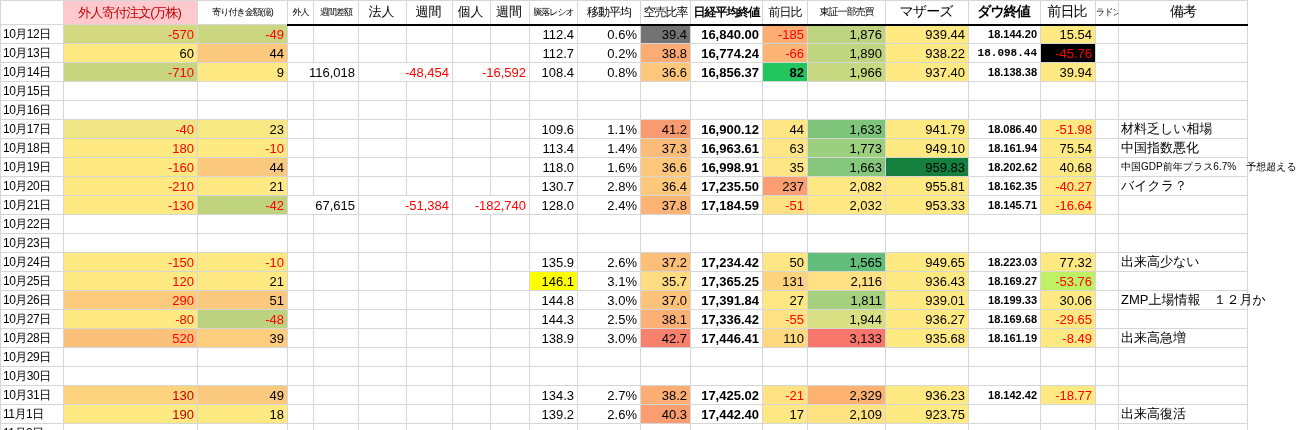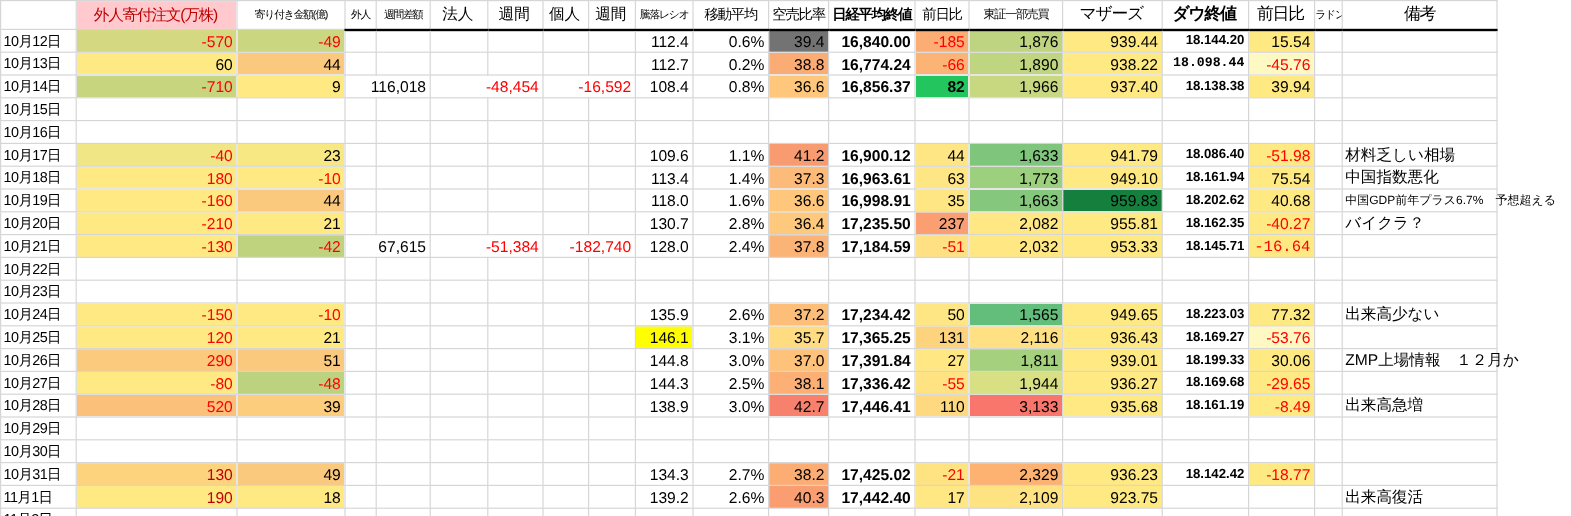--- a/index.html
+++ b/index.html
@@ -122,21 +122,21 @@
           <td></td>
           <td></td>
           <td>112.7</td>
           <td>0.2%</td>
           <td style="background: rgb(251, 171, 116);">38.8</td>
           <td class="b">16,774.24</td>
           <td style="background: rgb(252, 180, 118); color: rgb(255, 0, 0);">-66</td>
           <td style="background: rgb(192, 213, 128);">1,890</td>
           <td style="background: rgb(255, 233, 131);">938.22</td>
           <td class="b" style="font-size: 11px; font-family: Liberation Mono, monospace;">18.098.44</td>
-          <td style="background: #fef9c3; color: rgb(255, 0, 0);">-45.76</td>
+          <td style="background: #000000; color: rgb(255, 0, 0);">-45.76</td>
           <td></td>
           <td class="left biko"></td>
           <td class="pad"></td>
         </tr>
         <tr>
           <td class="left date">10月14日</td>
           <td style="background: rgb(199, 213, 127); color: rgb(255, 0, 0);">-710</td>
           <td style="background: rgb(255, 233, 131);">9</td>
           <td colspan="2">116,018</td>
           <td colspan="2" style="color: rgb(255, 0, 0);">-48,454</td>
@@ -300,21 +300,21 @@
           <td colspan="2" style="color: rgb(255, 0, 0);">-51,384</td>
           <td colspan="2" style="color: rgb(255, 0, 0);">-182,740</td>
           <td>128.0</td>
           <td>2.4%</td>
           <td style="background: rgb(252, 179, 118);">37.8</td>
           <td class="b">17,184.59</td>
           <td style="background: rgb(255, 225, 131); color: rgb(255, 0, 0);">-51</td>
           <td style="background: rgb(255, 232, 132);">2,032</td>
           <td style="background: rgb(255, 233, 131);">953.33</td>
           <td class="b" style="font-size: 11px;">18.145.71</td>
-          <td style="background: rgb(255, 233, 131); color: rgb(255, 0, 0); font-family: Liberation Mono, monospace;">-16.64</td>
+          <td style="background: rgb(255, 233, 131); color: rgb(255, 0, 0);">-16.64</td>
           <td></td>
           <td class="left biko"></td>
           <td class="pad"></td>
         </tr>
         <tr>
           <td class="left date">10月22日</td>
           <td></td>
           <td></td>
           <td></td>
           <td></td>
@@ -392,21 +392,21 @@
           <td></td>
           <td></td>
           <td style="background: rgb(255, 255, 0);">146.1</td>
           <td>3.1%</td>
           <td style="background: rgb(255, 220, 129);">35.7</td>
           <td class="b">17,365.25</td>
           <td style="background: rgb(254, 211, 126);">131</td>
           <td style="background: rgb(255, 224, 131);">2,116</td>
           <td style="background: rgb(255, 233, 131);">936.43</td>
           <td class="b" style="font-size: 11px;">18.169.27</td>
-          <td style="background: #fef9c3; color: rgb(255, 0, 0);">-53.76</td>
+          <td style="background: #bef264; color: rgb(255, 0, 0);">-53.76</td>
           <td></td>
           <td class="left biko"></td>
           <td class="pad"></td>
         </tr>
         <tr>
           <td class="left date">10月26日</td>
           <td style="background: rgb(252, 202, 125); color: rgb(255, 0, 0);">290</td>
           <td style="background: rgb(251, 201, 125);">51</td>
           <td></td>
           <td></td>

